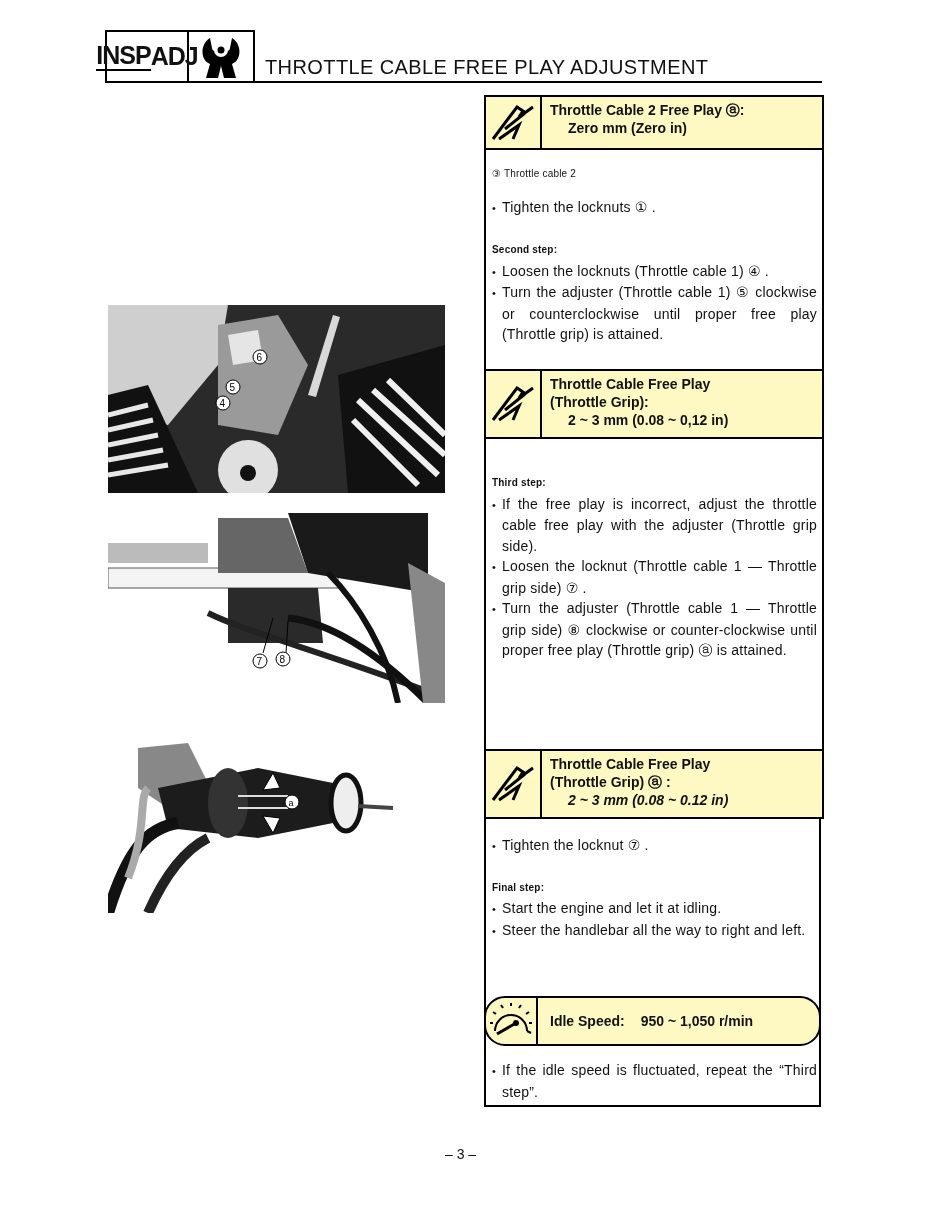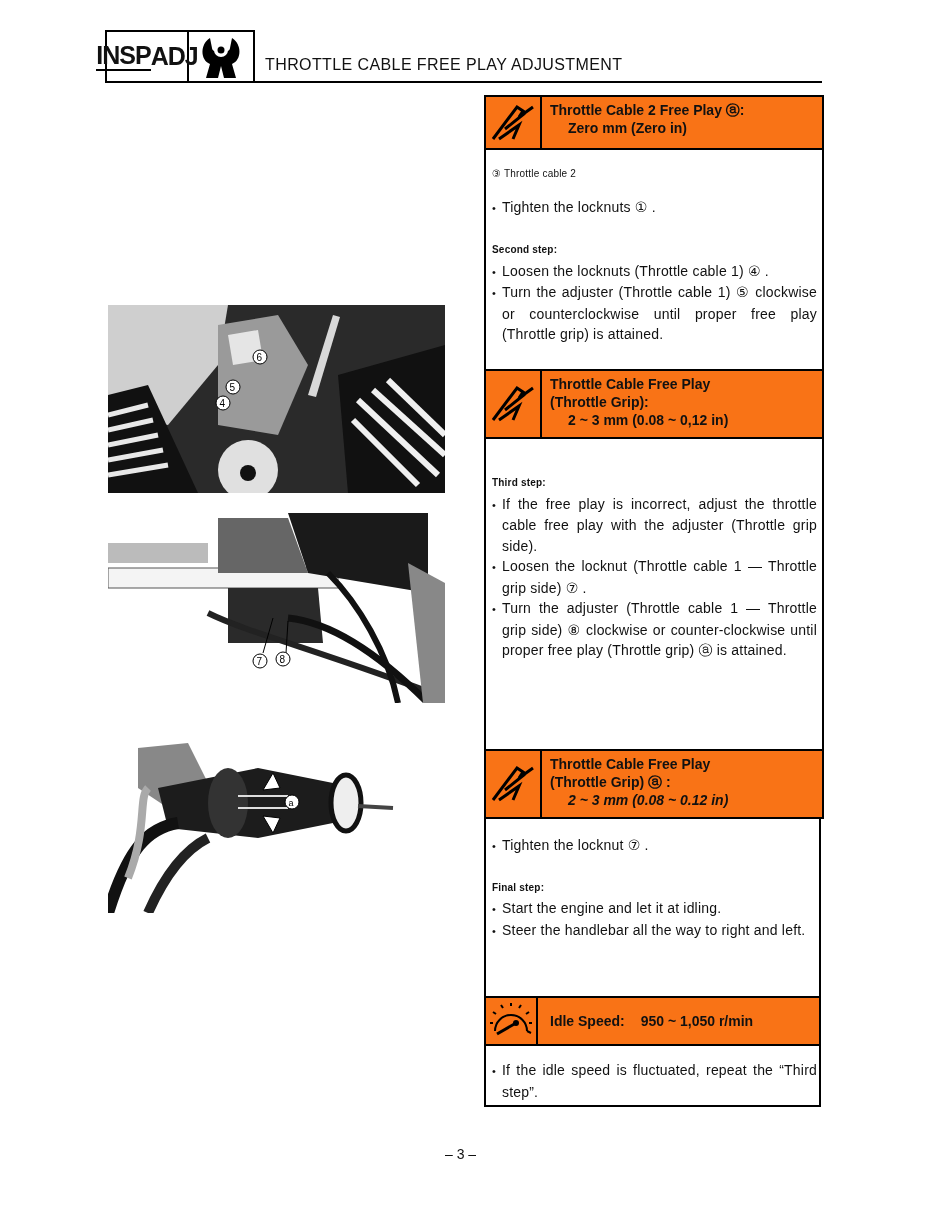--- a/index.html
+++ b/index.html
@@ -8,28 +8,28 @@
 
   
   .hdr-badge { position: absolute; left: 105px; top: 30px; width: 150px; height: 53px;
                border: 2px solid #000; display: flex; box-sizing: border-box; }
   .badge-text { width: 80px; border-right: 2px solid #000; display: flex; 
                 align-items: center; justify-content: center; font-weight: bold;
                 font-family: "Liberation Sans", sans-serif; line-height: 1; letter-spacing: -1px; }
   .badge-text span { font-size: 25px; display: block; }
   .badge-text .line1 { border-bottom: 2px solid #000; width: 100%; text-align: center; padding-bottom: 1px; }
   .badge-icon { flex: 1; display: flex; align-items: center; justify-content: center; }
-  .hdr-title { position: absolute; left: 265px; top: 56px; font-size: 16px; letter-spacing: 0.4px;
+  .hdr-title { position: absolute; left: 265px; top: 56px; font-size: 20px; letter-spacing: 0.4px;
                font-family: "Liberation Sans", sans-serif; }
   .hdr-rule { position: absolute; left: 255px; top: 81px; width: 567px; height: 2px; background: #000; }
 
   
   .photo { position: absolute; overflow: hidden; }
   .photo svg { display: block; }
-  .box { position: absolute; box-sizing: border-box; border: 2px solid #000; background: #f97316; }
+  .box { position: absolute; box-sizing: border-box; border: 2px solid #000; background: #fef9c3; }
   .spec { display: flex; }
   .spec .ico { width: 54px; border-right: 2px solid #000; display: flex; align-items: center; justify-content: center; }
   .spec .txt { padding: 4px 8px; font-weight: bold; font-size: 14px; line-height: 18px; }
   .body-text { font-size: 14px; line-height: 20.5px; letter-spacing: 0.2px; }
   .para { position: absolute; left: 492px; width: 325px; }
   .caption { font-size: 10px; }
   .step-h { font-weight: bold; font-size: 10px; }
   .bullet { padding-left: 10px; text-indent: -10px; text-align: justify; }
   .bullet::before { content: "\2022"; display: inline-block; width: 10px; text-indent: 0; font-size: 11px; }
   .vline { position: absolute; width: 2px; background: #000; }
@@ -192,21 +192,21 @@
   </div>
 </div>
 
 <div class="para body-text" style="top:835px;">
   <div class="bullet">Tighten the locknut ⑦ .</div>
   <div class="step-h" style="margin-top:21px;">Final step:</div>
   <div class="bullet">Start the engine and let it at idling.</div>
   <div class="bullet">Steer the handlebar all the way to right and left.</div>
 </div>
 
-<div class="box spec" style="left:484px; top:996px; width:337px; height:50px;">
+<div class="box spec" style="left:484px; top:996px; width:337px; height:50px;border-radius:21px;">
   <div class="ico" style="width:50px;">
     <svg width="44" height="40" viewBox="0 0 44 40">
       <path d="M6 30 A16 16 0 1 1 38 30" stroke="#000" stroke-width="2" fill="none"></path>
       <g stroke="#000" stroke-width="2">
         <line x1="4" y1="22" x2="1" y2="22"></line>
           <line x1="7" y1="13" x2="4" y2="11"></line>
         <line x1="14" y1="7" x2="12" y2="4"></line>
           <line x1="22" y1="5" x2="22" y2="2"></line>
         <line x1="30" y1="7" x2="32" y2="4"></line>
           <line x1="37" y1="13" x2="40" y2="11"></line>

